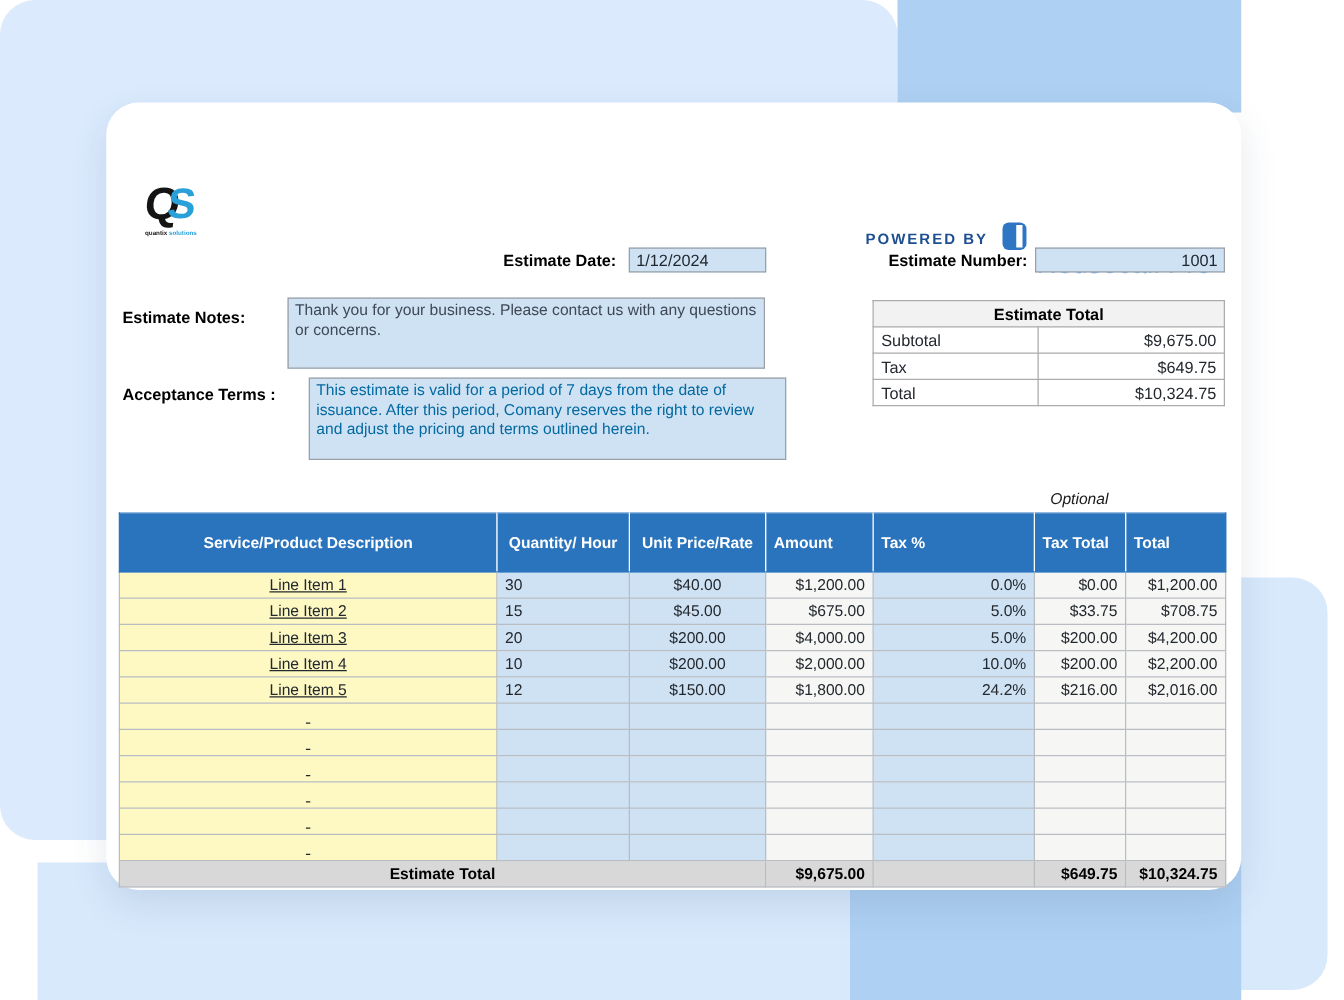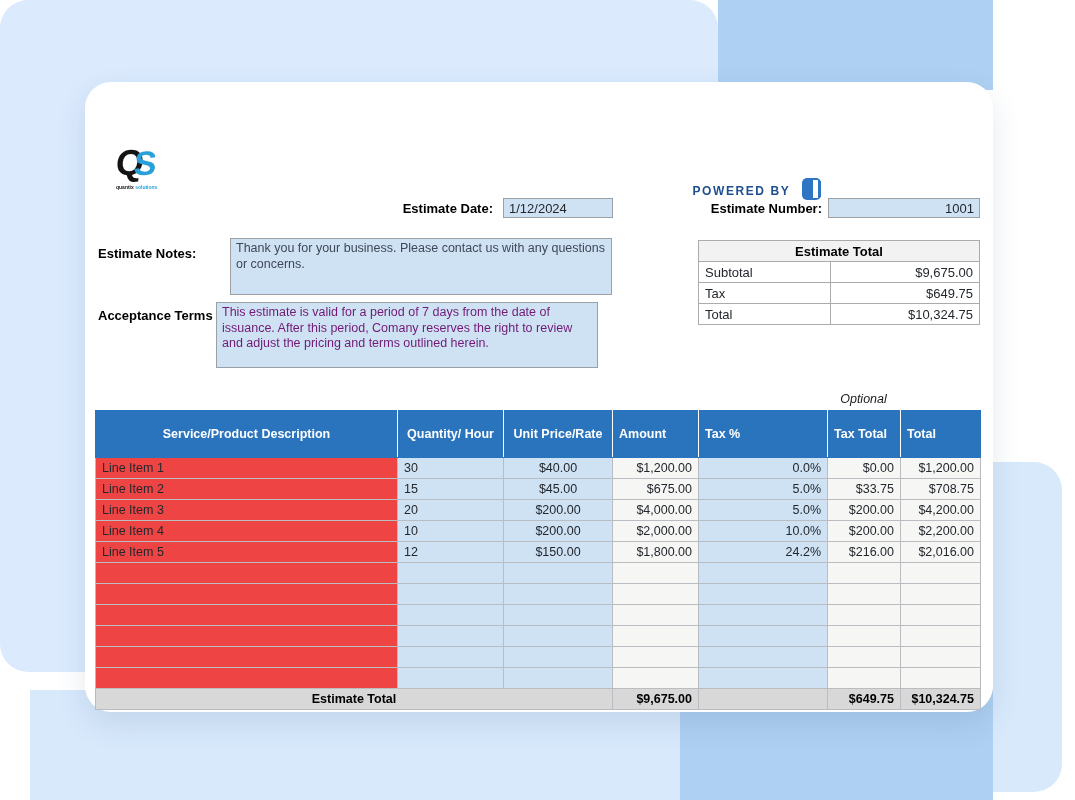--- a/index.html
+++ b/index.html
@@ -38,42 +38,42 @@
   .field-label { position:absolute; font-size:13px; font-weight:700; color:#000; }
   .lbl-date { left:228px; top:119px; width:180px; text-align:right; }
   .inp-date { position:absolute; left:418px; top:116px; width:110px; height:20px; }
   .lbl-number { left:560px; top:119px; width:177px; text-align:right; }
   .inp-number { position:absolute; left:743px; top:116px; width:152px; height:20px; text-align:right; }
   .field-box { background:#cfe2f4; border:1px solid #9aa0a6; font-size:13px; color:#23282e;
                padding:2px 5px; font-family:"Liberation Sans", sans-serif; }
   .lbl-notes { left:13px; top:164px; width:160px; text-align:left; }
   .box-notes { position:absolute; left:145px; top:156px; width:382px; height:57px; font-size:12.5px; color:#3e4856; line-height:1.25; }
   .lbl-terms { left:13px; top:226px; width:160px; text-align:left; }
-  .box-terms { position:absolute; left:131px; top:220px; width:382px; height:66px; font-size:12.5px; color:#701a75; line-height:1.25; }
+  .box-terms { position:absolute; left:162px; top:220px; width:382px; height:66px; font-size:12.5px; color:#0369a1; line-height:1.25; }
 
   
   .summary { position:absolute; left:613px; top:158px; width:282px; border-collapse:collapse; }
   .summary td, .summary th { border:1px solid #ababab; font-size:13px; height:21px; padding:1px 6px; }
   .summary th { background:#f2f2f2; font-weight:700; color:#000; text-align:center; }
   .summary .s-label { text-align:left; color:#23282e; width:132px; background:#fff; }
   .summary .s-value { text-align:right; color:#23282e; background:#fff; }
 
   
   .optional { position:absolute; left:742px; top:310px; width:73px; text-align:center;
               font-size:12.5px; font-style:italic; color:#1a1a1a; }
 
   
   .items { position:absolute; left:10px; top:328px; width:885px; border-collapse:collapse; table-layout:fixed; }
   .items th { background:#2a74be; color:#ffffff; font-weight:700; font-size:12.5px; height:21px;
               padding:16px 6px; border:1px solid #2a74be; border-right:1px solid #ffffff; }
   .items th:last-child { border-right:1px solid #2a74be; }
   .items td { font-size:12.5px; color:#23282e; height:21px; padding:1px 6px; border:1px solid #b9bdc2; }
   .items .h-center { text-align:center; }
   .items .h-left { text-align:left; }
-  .c0 { text-align:left; background:#ef4444; }
+  .c0 { text-align:center; background:#fef9c3;text-decoration:underline; }
   .c1 { text-align:left; background:#cfe2f4; }
   .c2 { text-align:center; background:#cfe2f4; }
   .c3 { text-align:right; background:#f6f6f4; }
   .c4 { text-align:right; background:#cfe2f4; }
   .c5 { text-align:right; background:#f6f6f4; }
   .c6 { text-align:right; background:#f6f6f4; }
   .items tr.footer td { background:#d8d8d8; font-weight:700; color:#000; }
   .items tr.footer .f-label { text-align:center; }
 </style>
 </head>

